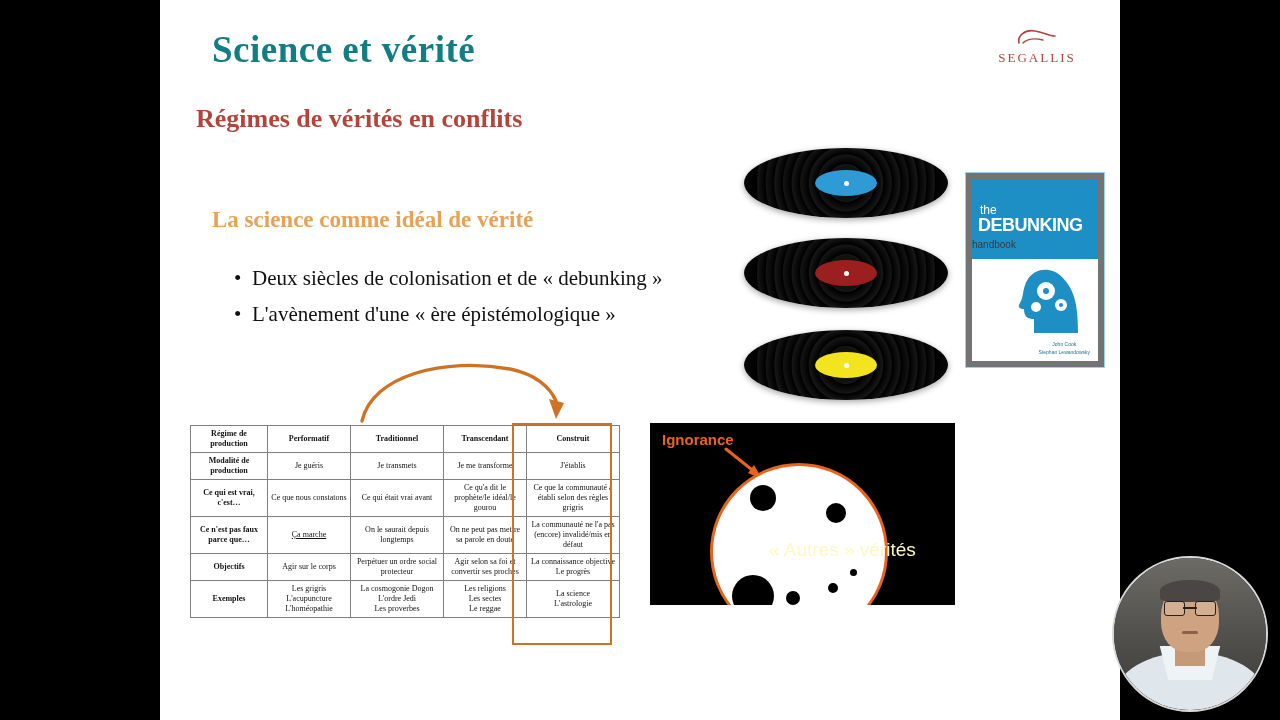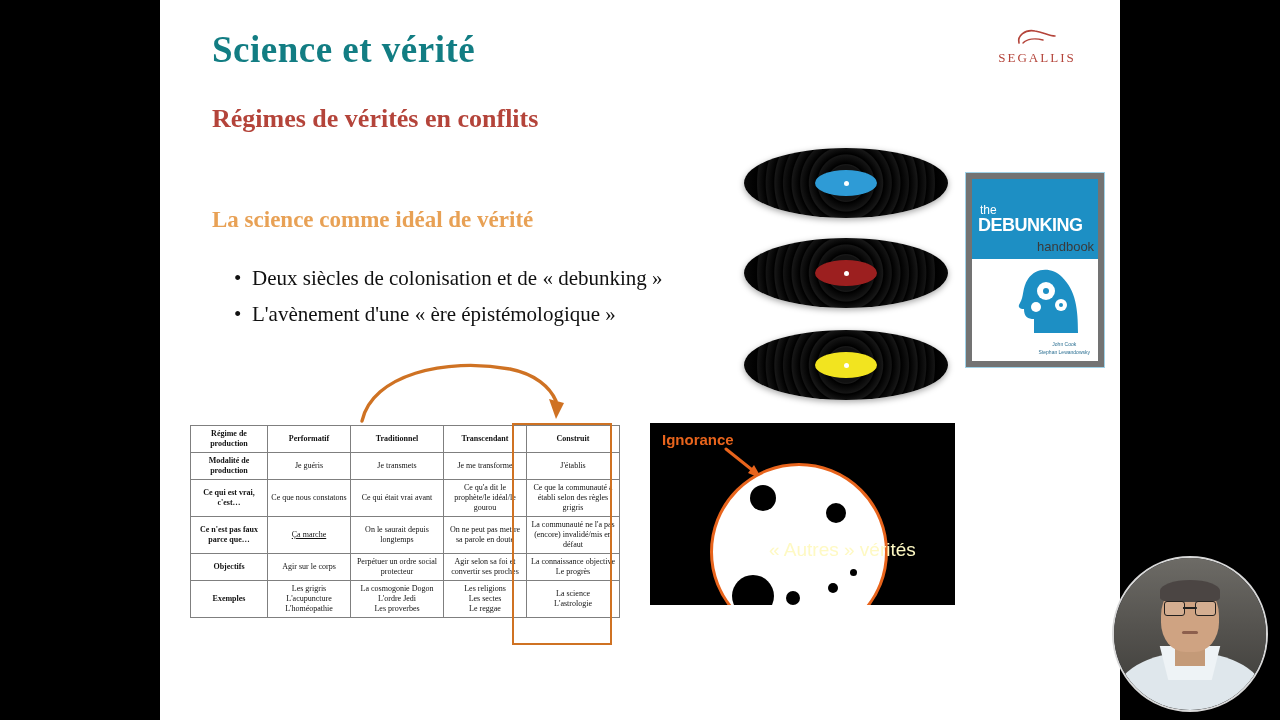--- a/index.html
+++ b/index.html
@@ -31,21 +31,21 @@
     left: 52px;
     top: 28px;
     font-size: 37px;
     color: #127d83;
     font-family: "Liberation Serif", serif;
     font-weight: bold;
     letter-spacing: 0.5px;
   }
   .title-sub {
     position: absolute;
-    left: 52px;
+    left: 36px;
     top: 104px;
     font-size: 26px;
     color: #b4443a;
     font-weight: bold;
     font-family: "Liberation Serif", serif;
   }
   .title-third {
     position: absolute;
     left: 52px;
     top: 207px;
@@ -169,26 +169,25 @@
     left: 6px;
     top: 36px;
     color: #ffffff;
     font-size: 18px;
     font-weight: bold;
     letter-spacing: -0.5px;
     font-family: "Liberation Sans", sans-serif;
   }
   .book-hand {
     position: absolute;
-    left: 24px;
+    left: 0;
     top: 60px;
     color: #3a3a3a;
-    font-size: 13px;
+    font-size: 10px;
     font-family: "Liberation Sans", sans-serif;
-    padding-left: 41px;
   }
   .book-head {
     position: absolute;
     right: 4px;
     bottom: 26px;
     width: 88px;
     height: 88px;
   }
   .book-authors {
     position: absolute;

